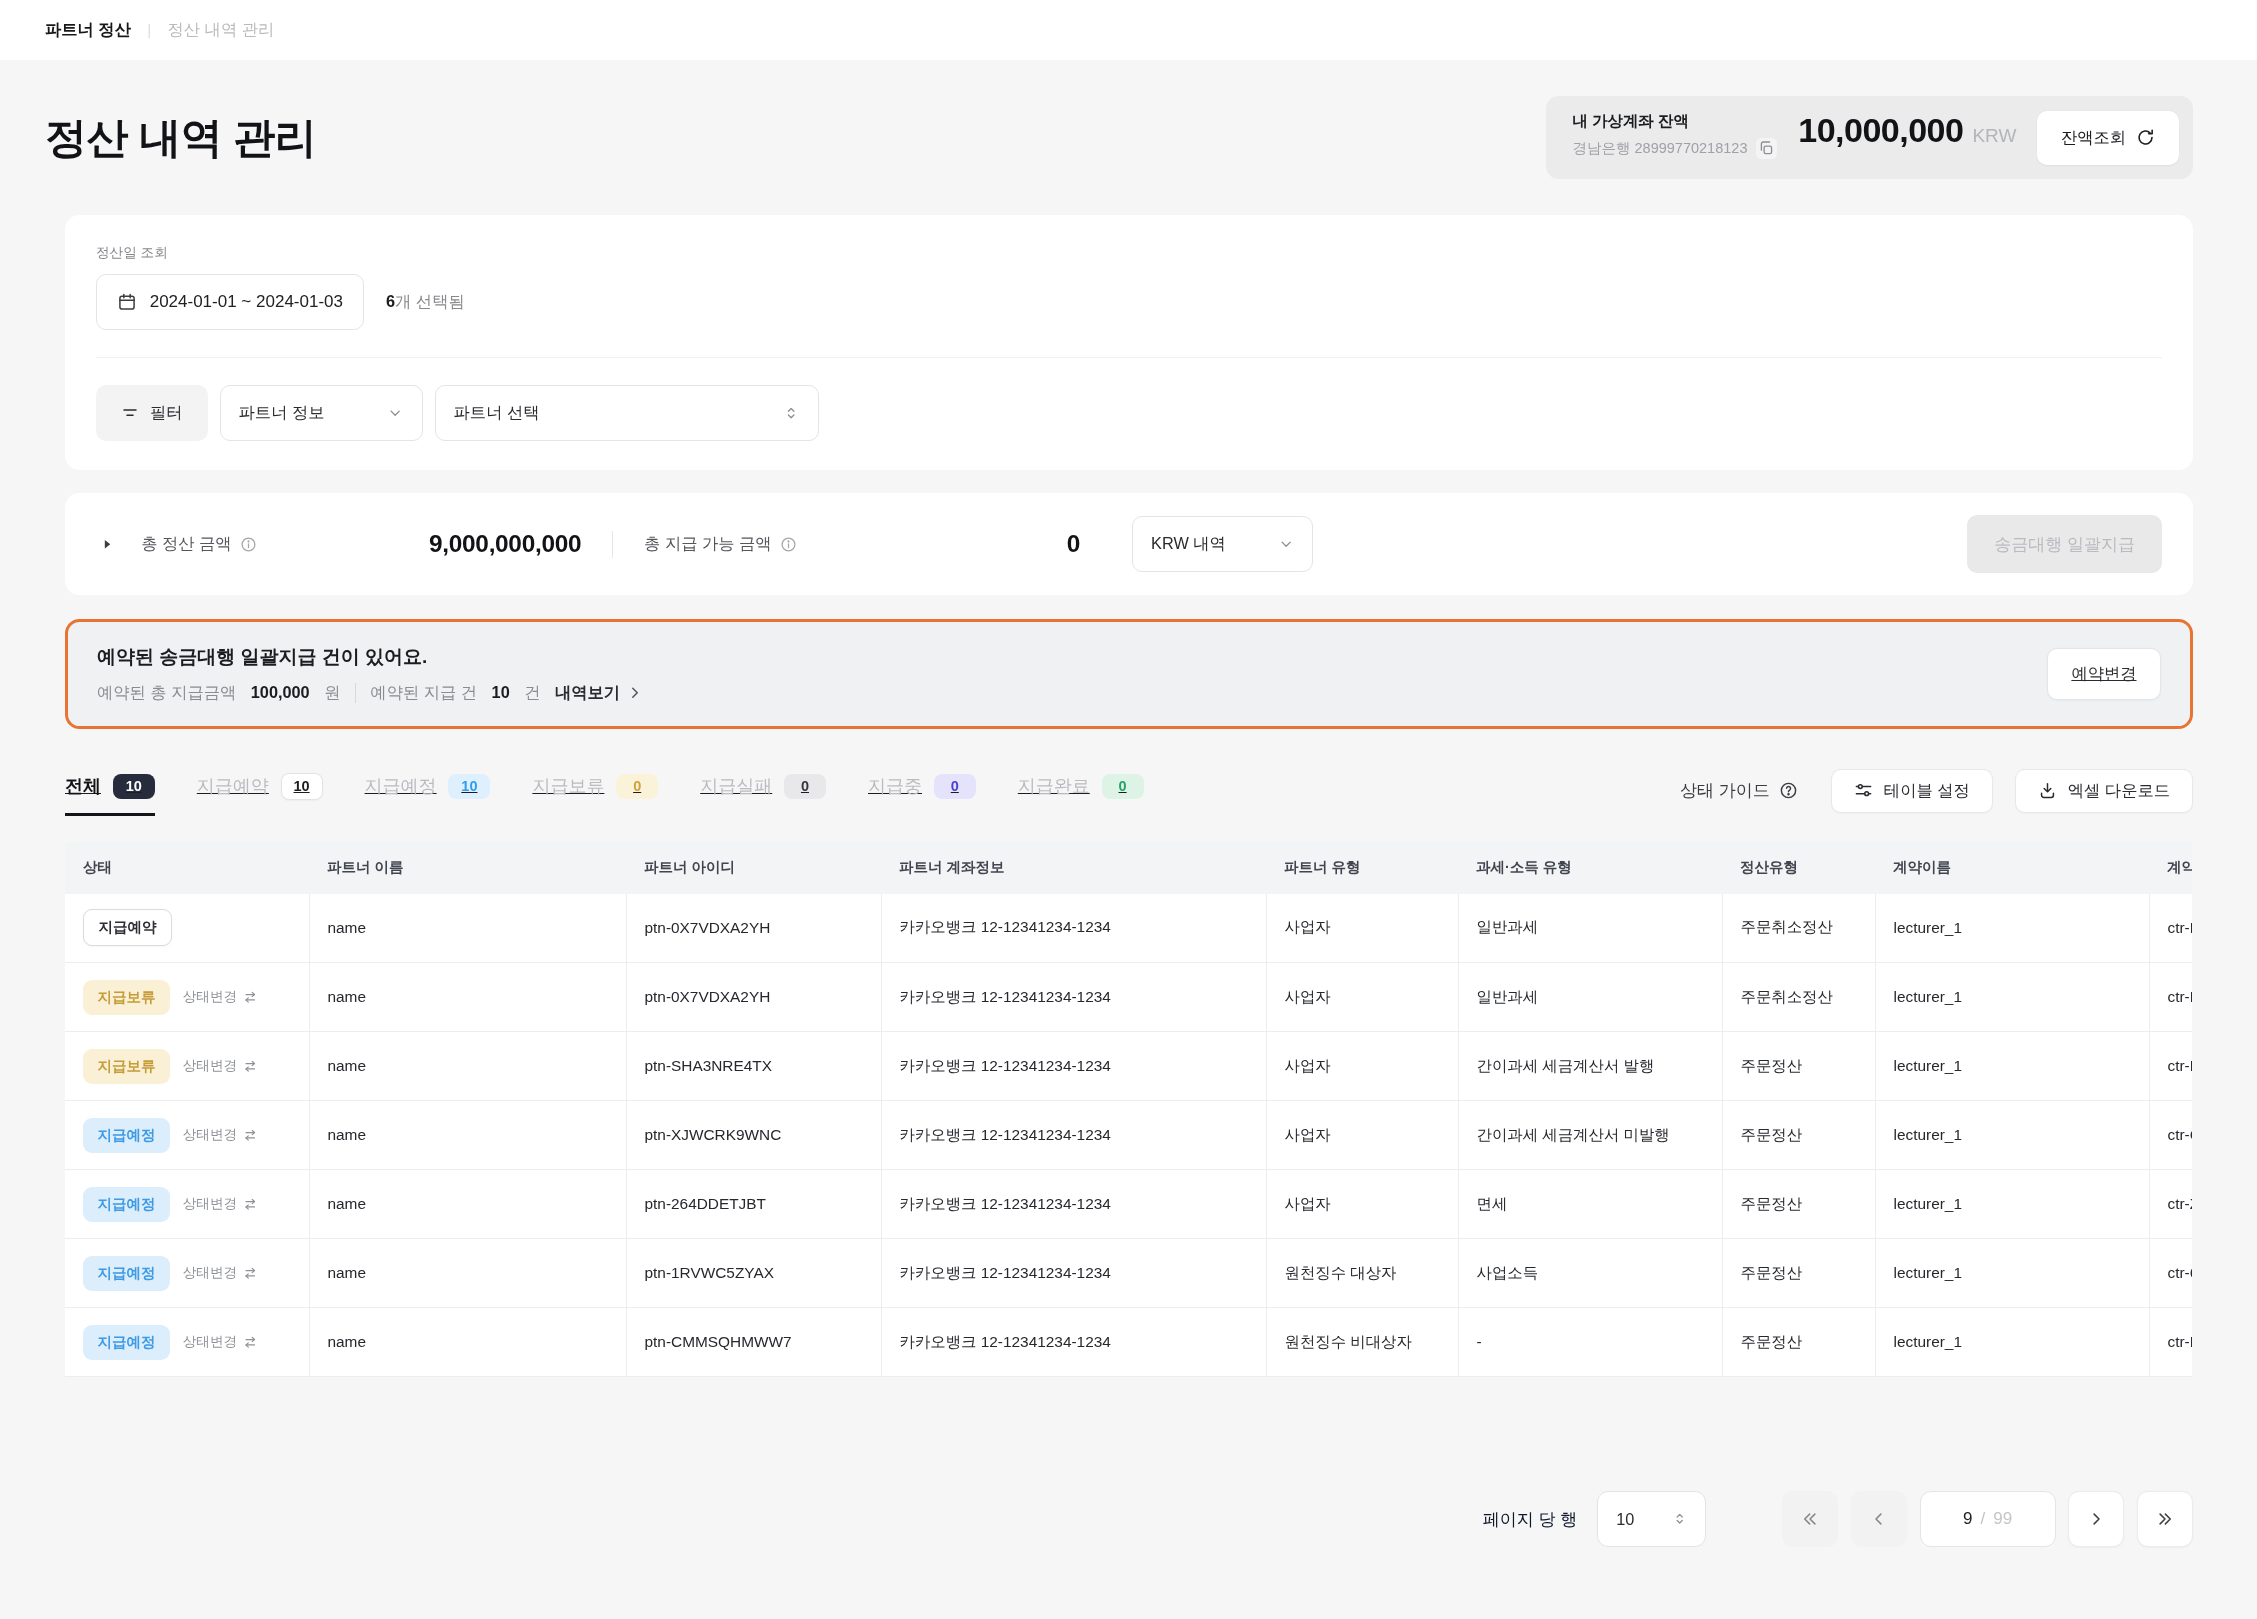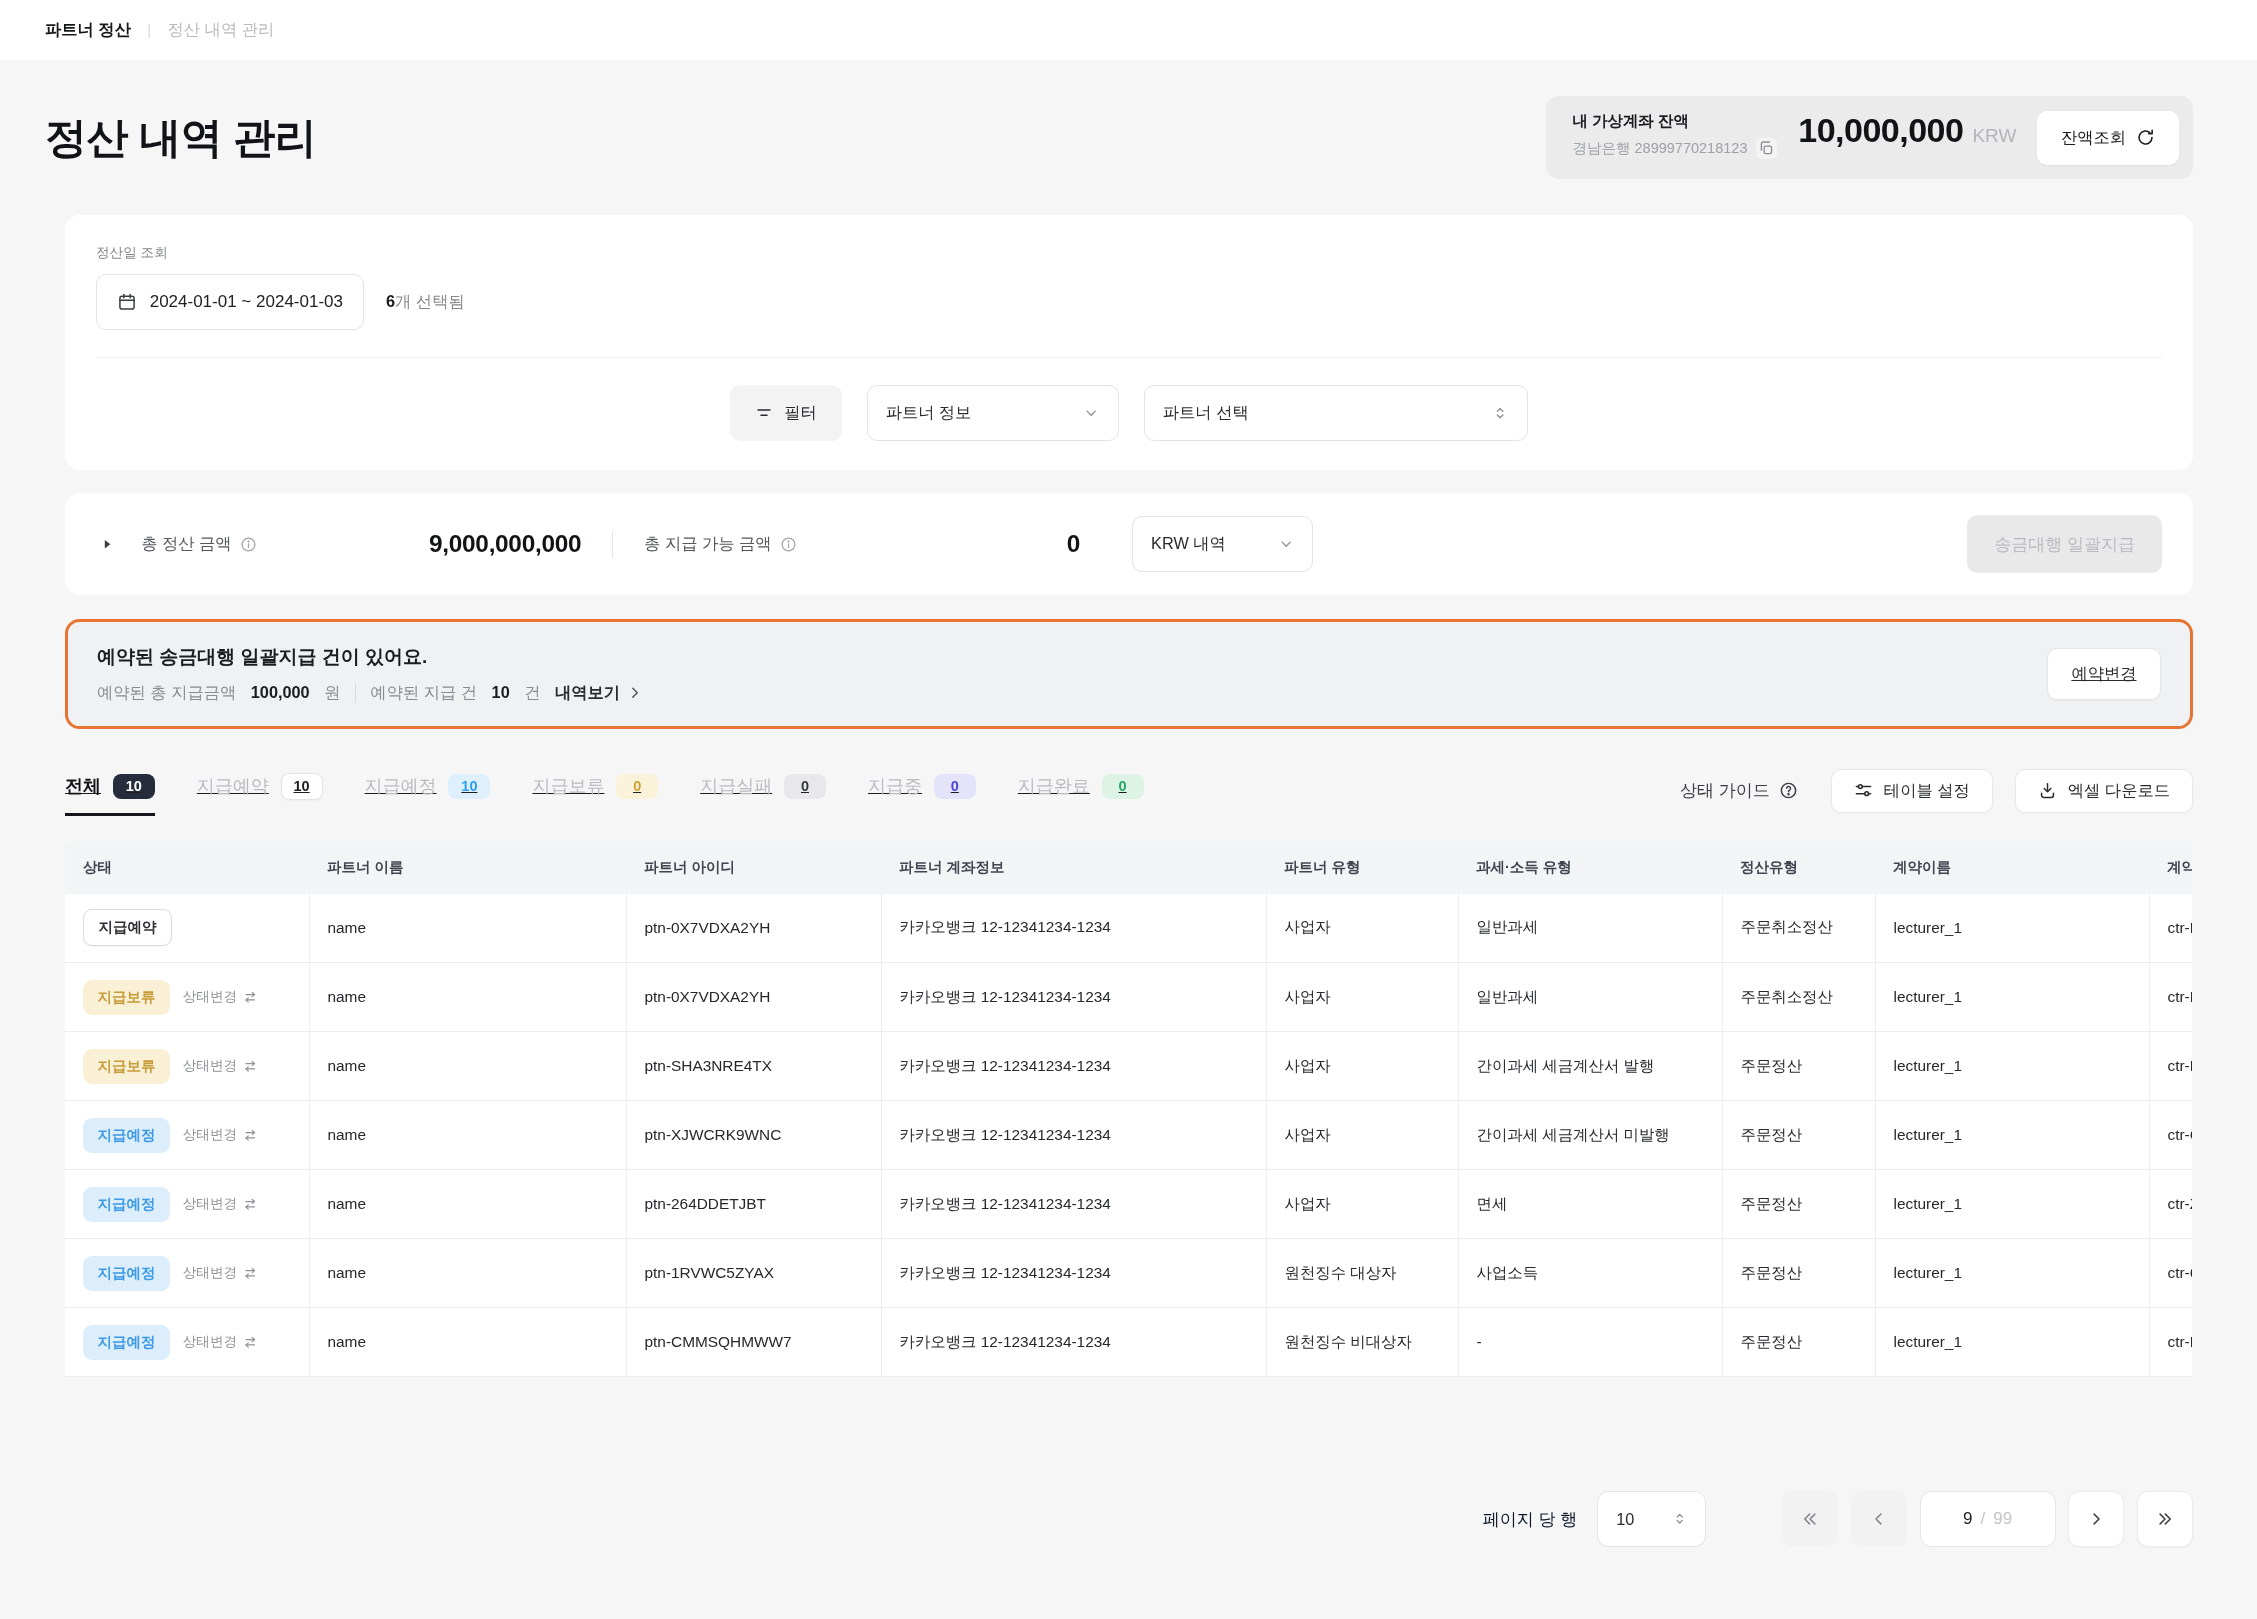--- a/index.html
+++ b/index.html
@@ -41,27 +41,27 @@
   .card { background:#fff; border-radius:14.5px; }
   .filter-card { margin-top:36px; padding:29px 31px; }
   .field-label { font-size:13.6px; color:#85878c; }
   .date-row { margin-top:11.8px; display:flex; align-items:center; gap:22px; }
   .date-btn { display:flex; align-items:center; gap:12.7px; border:0.9px solid #e3e4e6; background:#fff;
     border-radius:10px; padding:0 20px; height:56px; font-size:17px; color:#212226; cursor:pointer; font-family:inherit; }
   .date-btn .cal { color:#3a3c40; }
   .sel-count { font-size:16.3px; color:#87898d; }
   .sel-count b { color:#1b1c1f; font-weight:700; }
   .filter-divider { border:none; border-top:0.9px solid #f1f1f2; margin:27px 0; }
-  .filter-row { display:flex; align-items:center; gap:25px;justify-content:center; }
+  .filter-row { display:flex; align-items:center; gap:12px; }
   .btn-filter { display:flex; align-items:center; gap:11px; background:#f3f3f4; border:none; border-radius:10px;
     height:56px; padding:0 25px; font-size:16.3px; color:#2a2b2f; cursor:pointer; font-family:inherit; }
   .select-box { display:flex; align-items:center; justify-content:space-between; border:0.9px solid #e3e4e6;
     background:#fff; border-radius:10px; height:56px; padding:0 18px; font-size:16.3px; color:#2a2b2f; cursor:pointer; }
   .select-box .chev { color:#8d8f94; }
-  .w-partner-info { width:252px;font-family:Liberation Serif, serif; }
+  .w-partner-info { width:203px; }
   .w-partner-select { width:384px; }
 
   
   .summary-card { margin-top:23.5px; padding:22px 31px; display:flex; align-items:center; }
   .caret-btn { background:none; border:none; color:#3c3e42; cursor:pointer; padding:3.6px; margin-right:23.5px; }
   .sum-group { display:flex; align-items:center; }
   .sum-label { display:flex; align-items:center; gap:8.1px; font-size:16.3px; color:#55575c; }
   .sum-label .info { color:#a4a6aa; cursor:pointer; }
   .sum-value { font-size:24.4px; font-weight:700; color:#121316; letter-spacing:-0.3px; }
   .g1 { width:440px; justify-content:space-between;gap:7px; }

